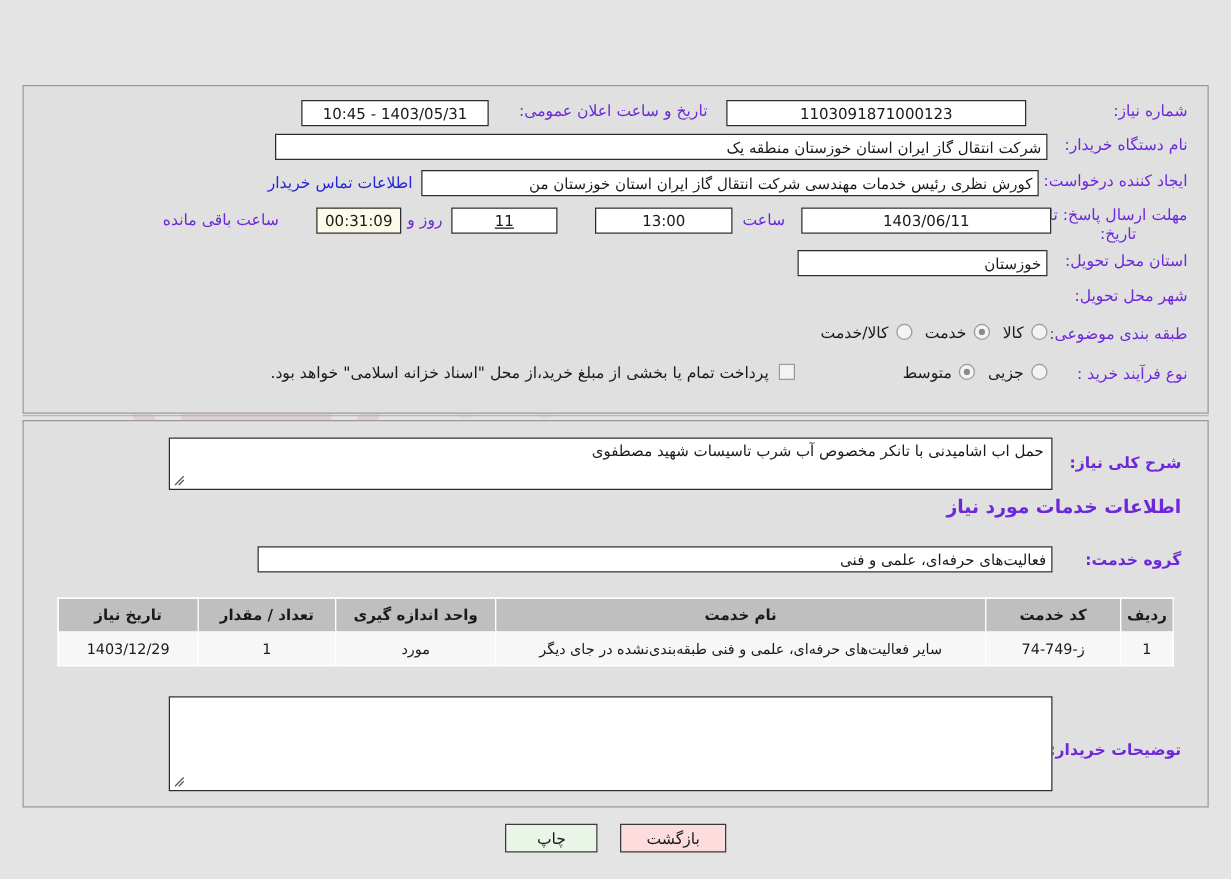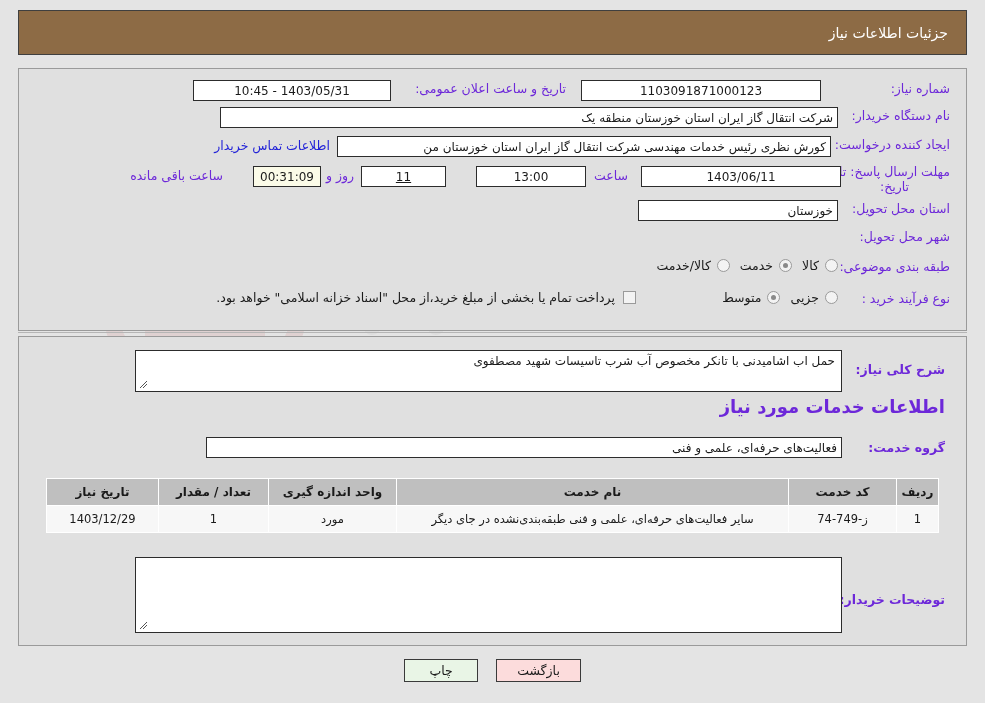--- a/index.html
+++ b/index.html
@@ -117,35 +117,32 @@
   <svg class="watermark" viewBox="0 0 985 260">
     <g opacity="0.16">
       <path d="M150 140 L150 215 q0 40 55 62 q55 -22 55 -62 L260 140 Z" fill="#c46a6a"></path>
       <path d="M150 140 L150 215 q0 40 55 62 q55 -22 55 -62 L260 140 Z" fill="none" stroke="#c46a6a" stroke-width="10"></path>
       <path d="M112 104 L112 196 q0 50 93 79 q93 -29 93 -79 L298 104 Z" fill="none" stroke="#c46a6a" stroke-width="16"></path>
       <path d="M340 108 L372 206 L404 108 L436 206 L468 108" fill="none" stroke="#b9b9b9" stroke-width="18" stroke-linejoin="round" stroke-linecap="round"></path>
     </g>
     <text x="492" y="190" text-anchor="middle" font-family="DejaVu Sans, sans-serif" font-size="86" font-weight="bold" fill="#b0b0b0" opacity="0.42">AriaTender.net</text>
   </svg>
 
-  <div class="titlebar">
-    <span class="t">جزئیات اطلاعات نیاز</span>
-  </div>
 
   <div class="panel panel-top">
 
     <div class="row" style="right:16px; top:12px;">
       <span class="lbl">شماره نیاز:</span>
     </div>
     <div class="fld c" style="position:absolute; right:145px; top:11px; width:240px;">1103091871000123</div>
 
     <div class="row" style="right:400px; top:12px;">
       <span class="lbl">تاریخ و ساعت اعلان عمومی:</span>
     </div>
-    <div class="fld c" style="position:absolute; right:575px; top:11px; width:198px;">1403/05/31 - 10:45</div>
+    <div class="fld c" style="position:absolute; right:575px; top:11px; width:150px;">1403/05/31 - 10:45</div>
 
     <div class="row" style="right:16px; top:39px;">
       <span class="lbl">نام دستگاه خریدار:</span>
     </div>
     <div class="fld r" style="position:absolute; right:128px; top:38px; width:618px;">شرکت انتقال گاز ایران  استان خوزستان منطقه یک</div>
 
     <div class="row" style="right:16px; top:68px;">
       <span class="lbl">ایجاد کننده درخواست:</span>
     </div>
     <div class="fld r" style="position:absolute; right:135px; top:67px; width:494px;">کورش نظری رئیس خدمات مهندسی شرکت انتقال گاز ایران  استان خوزستان من</div>
@@ -204,21 +201,21 @@
   <div class="panel panel-mid"></div>
 
   <span class="lbl bold" style="position:absolute; right:40px; top:362px; z-index:3;">شرح کلی نیاز:</span>
   <div class="tbox" style="right:143px; top:350px; width:707px; height:42px;">
     <span>حمل اب اشامیدنی با تانکر مخصوص آب شرب تاسیسات شهید مصطفوی</span>
     <svg class="grip" viewBox="0 0 9 9">
       <path d="M8 1 L1 8 M8 4 L4 8" stroke="#555" stroke-width="1" fill="none"></path>
     </svg>
   </div>
 
-  <span class="lbl bold" style="position:absolute; right:40px; top:396px; z-index:3; font-size:18px;">اطلاعات خدمات مورد نیاز</span>
+  <span class="lbl bold" style="position:absolute; right:40px; top:396px; z-index:3; font-size:15px;">اطلاعات خدمات مورد نیاز</span>
 
   <span class="lbl bold" style="position:absolute; right:40px; top:440px; z-index:3;">گروه خدمت:</span>
   <div class="fld r" style="position:absolute; right:143px; top:437px; width:636px; z-index:3;">فعالیت‌های حرفه‌ای، علمی و فنی</div>
 
   <table class="tbl">
     <thead>
       <tr>
         <th style="width:42px;">ردیف</th>
         <th style="width:108px;">کد خدمت</th>
         <th>نام خدمت</th>

